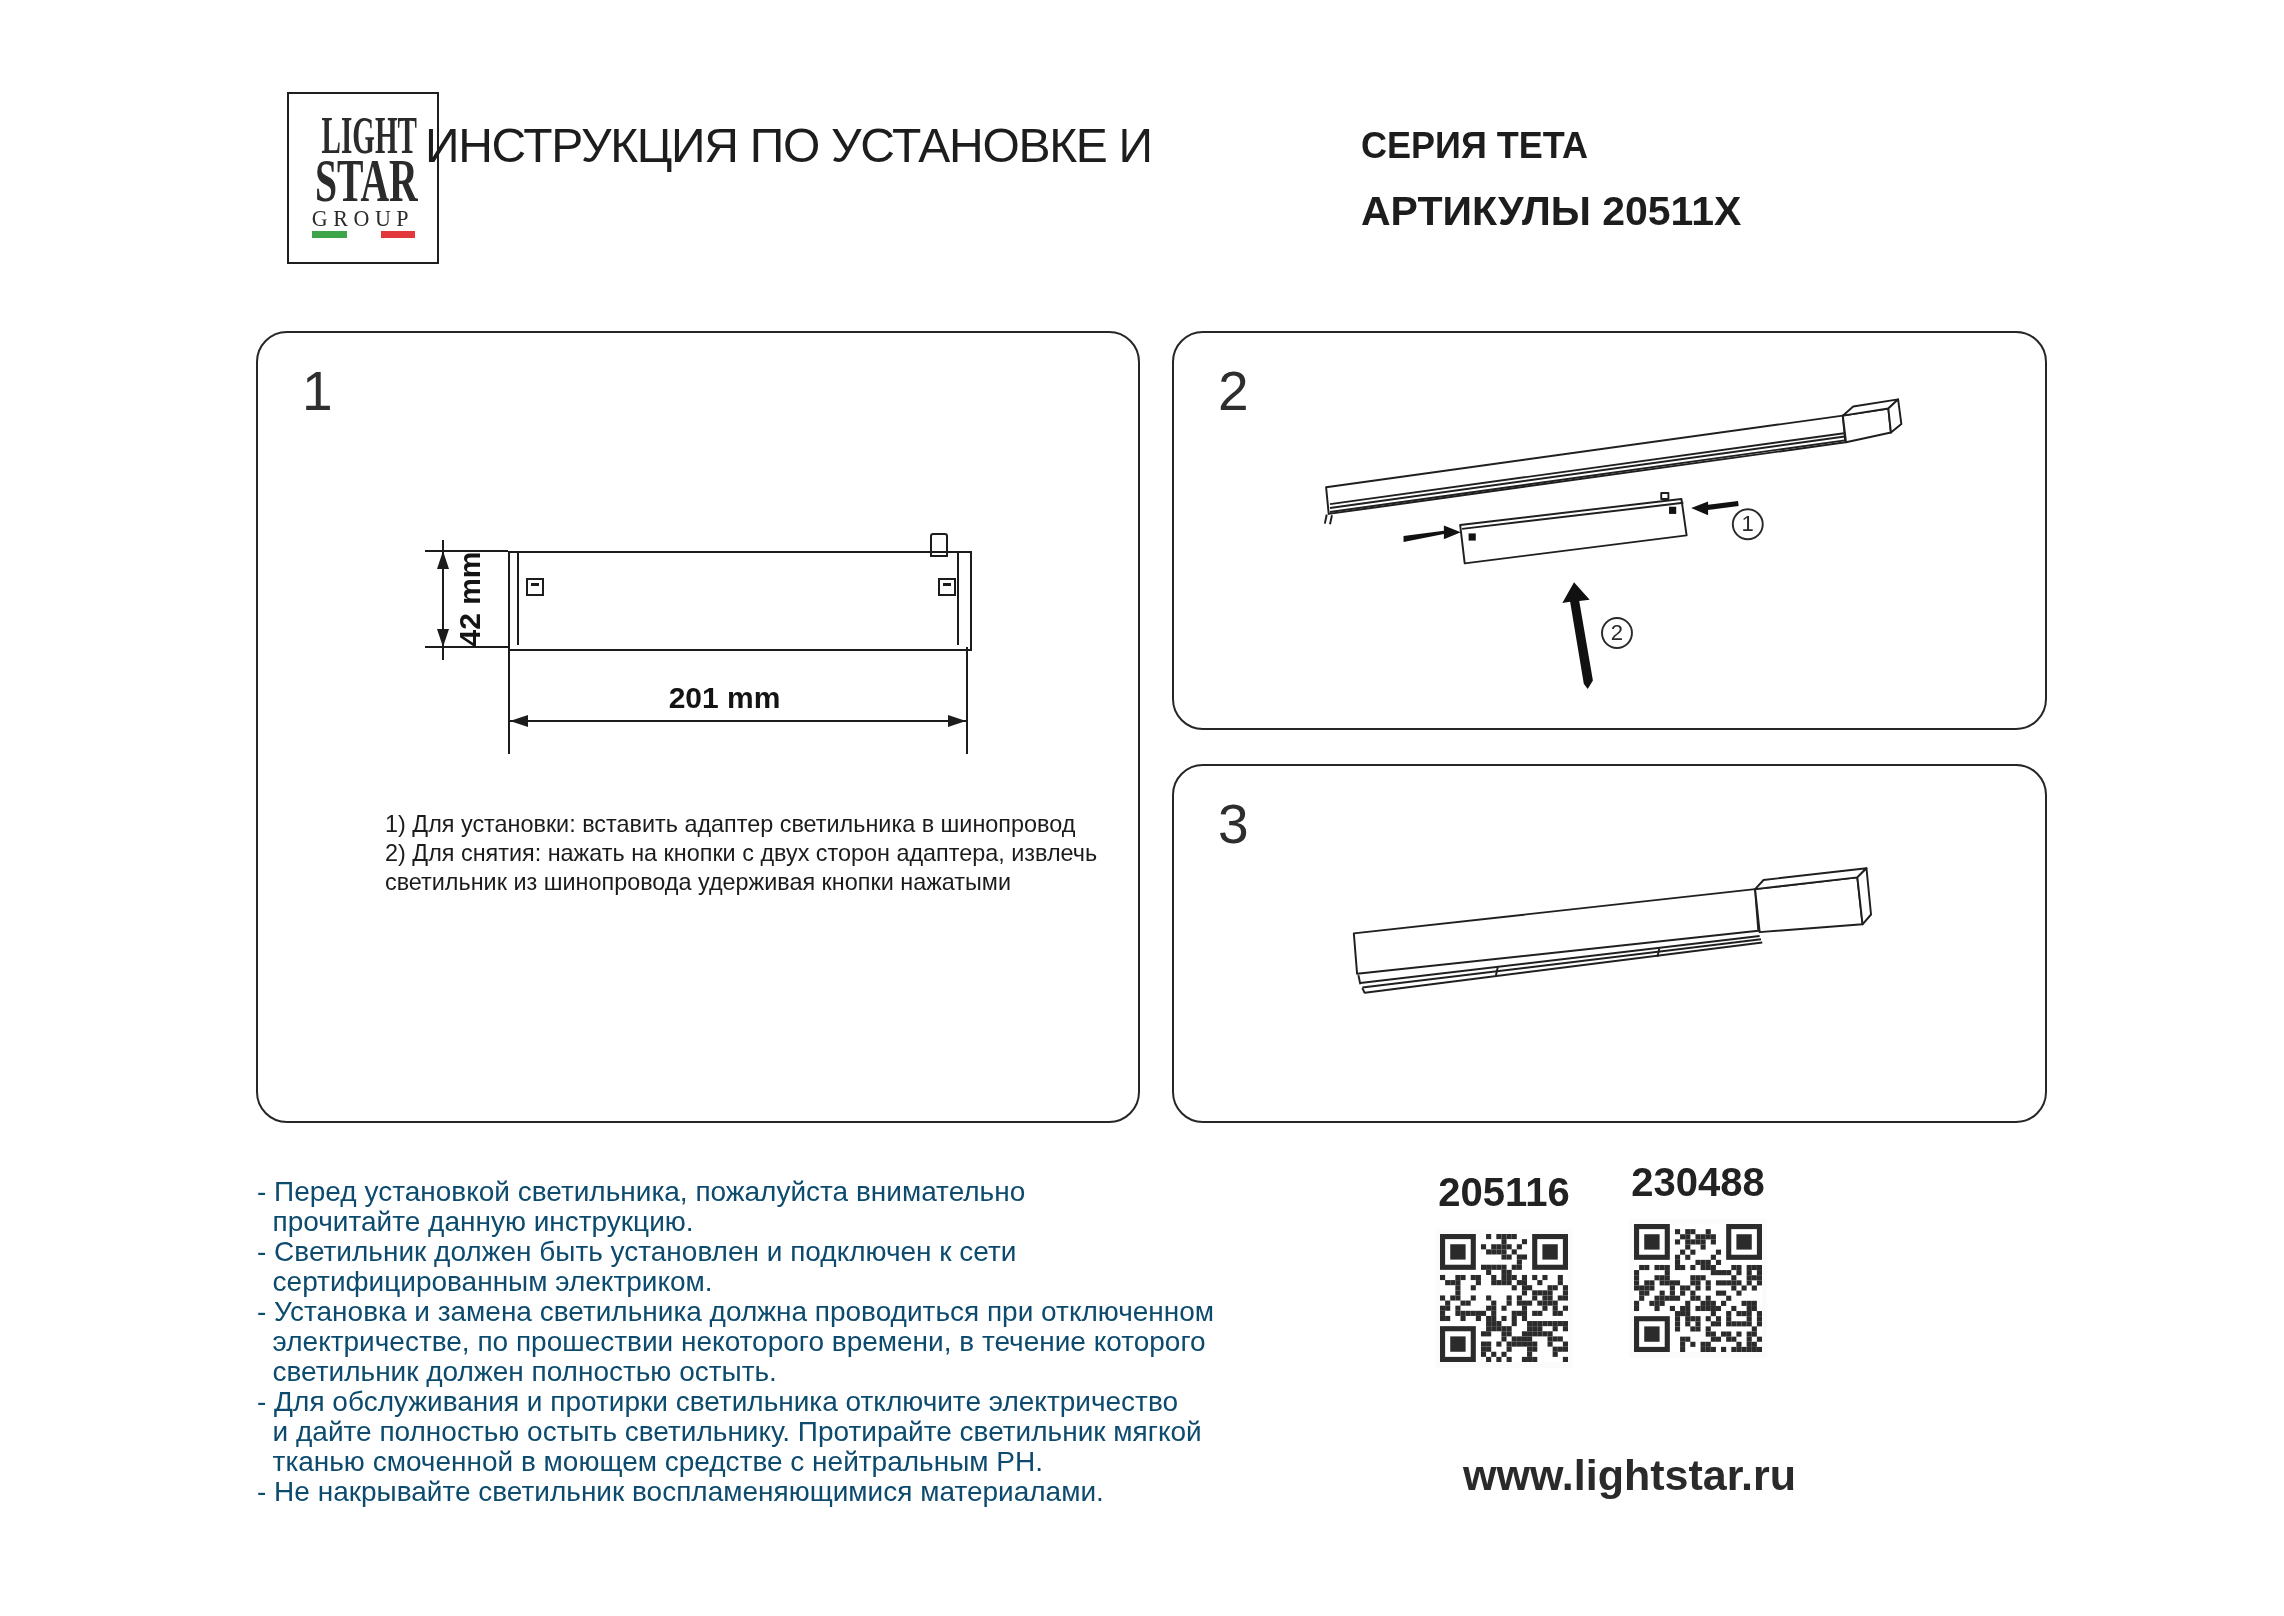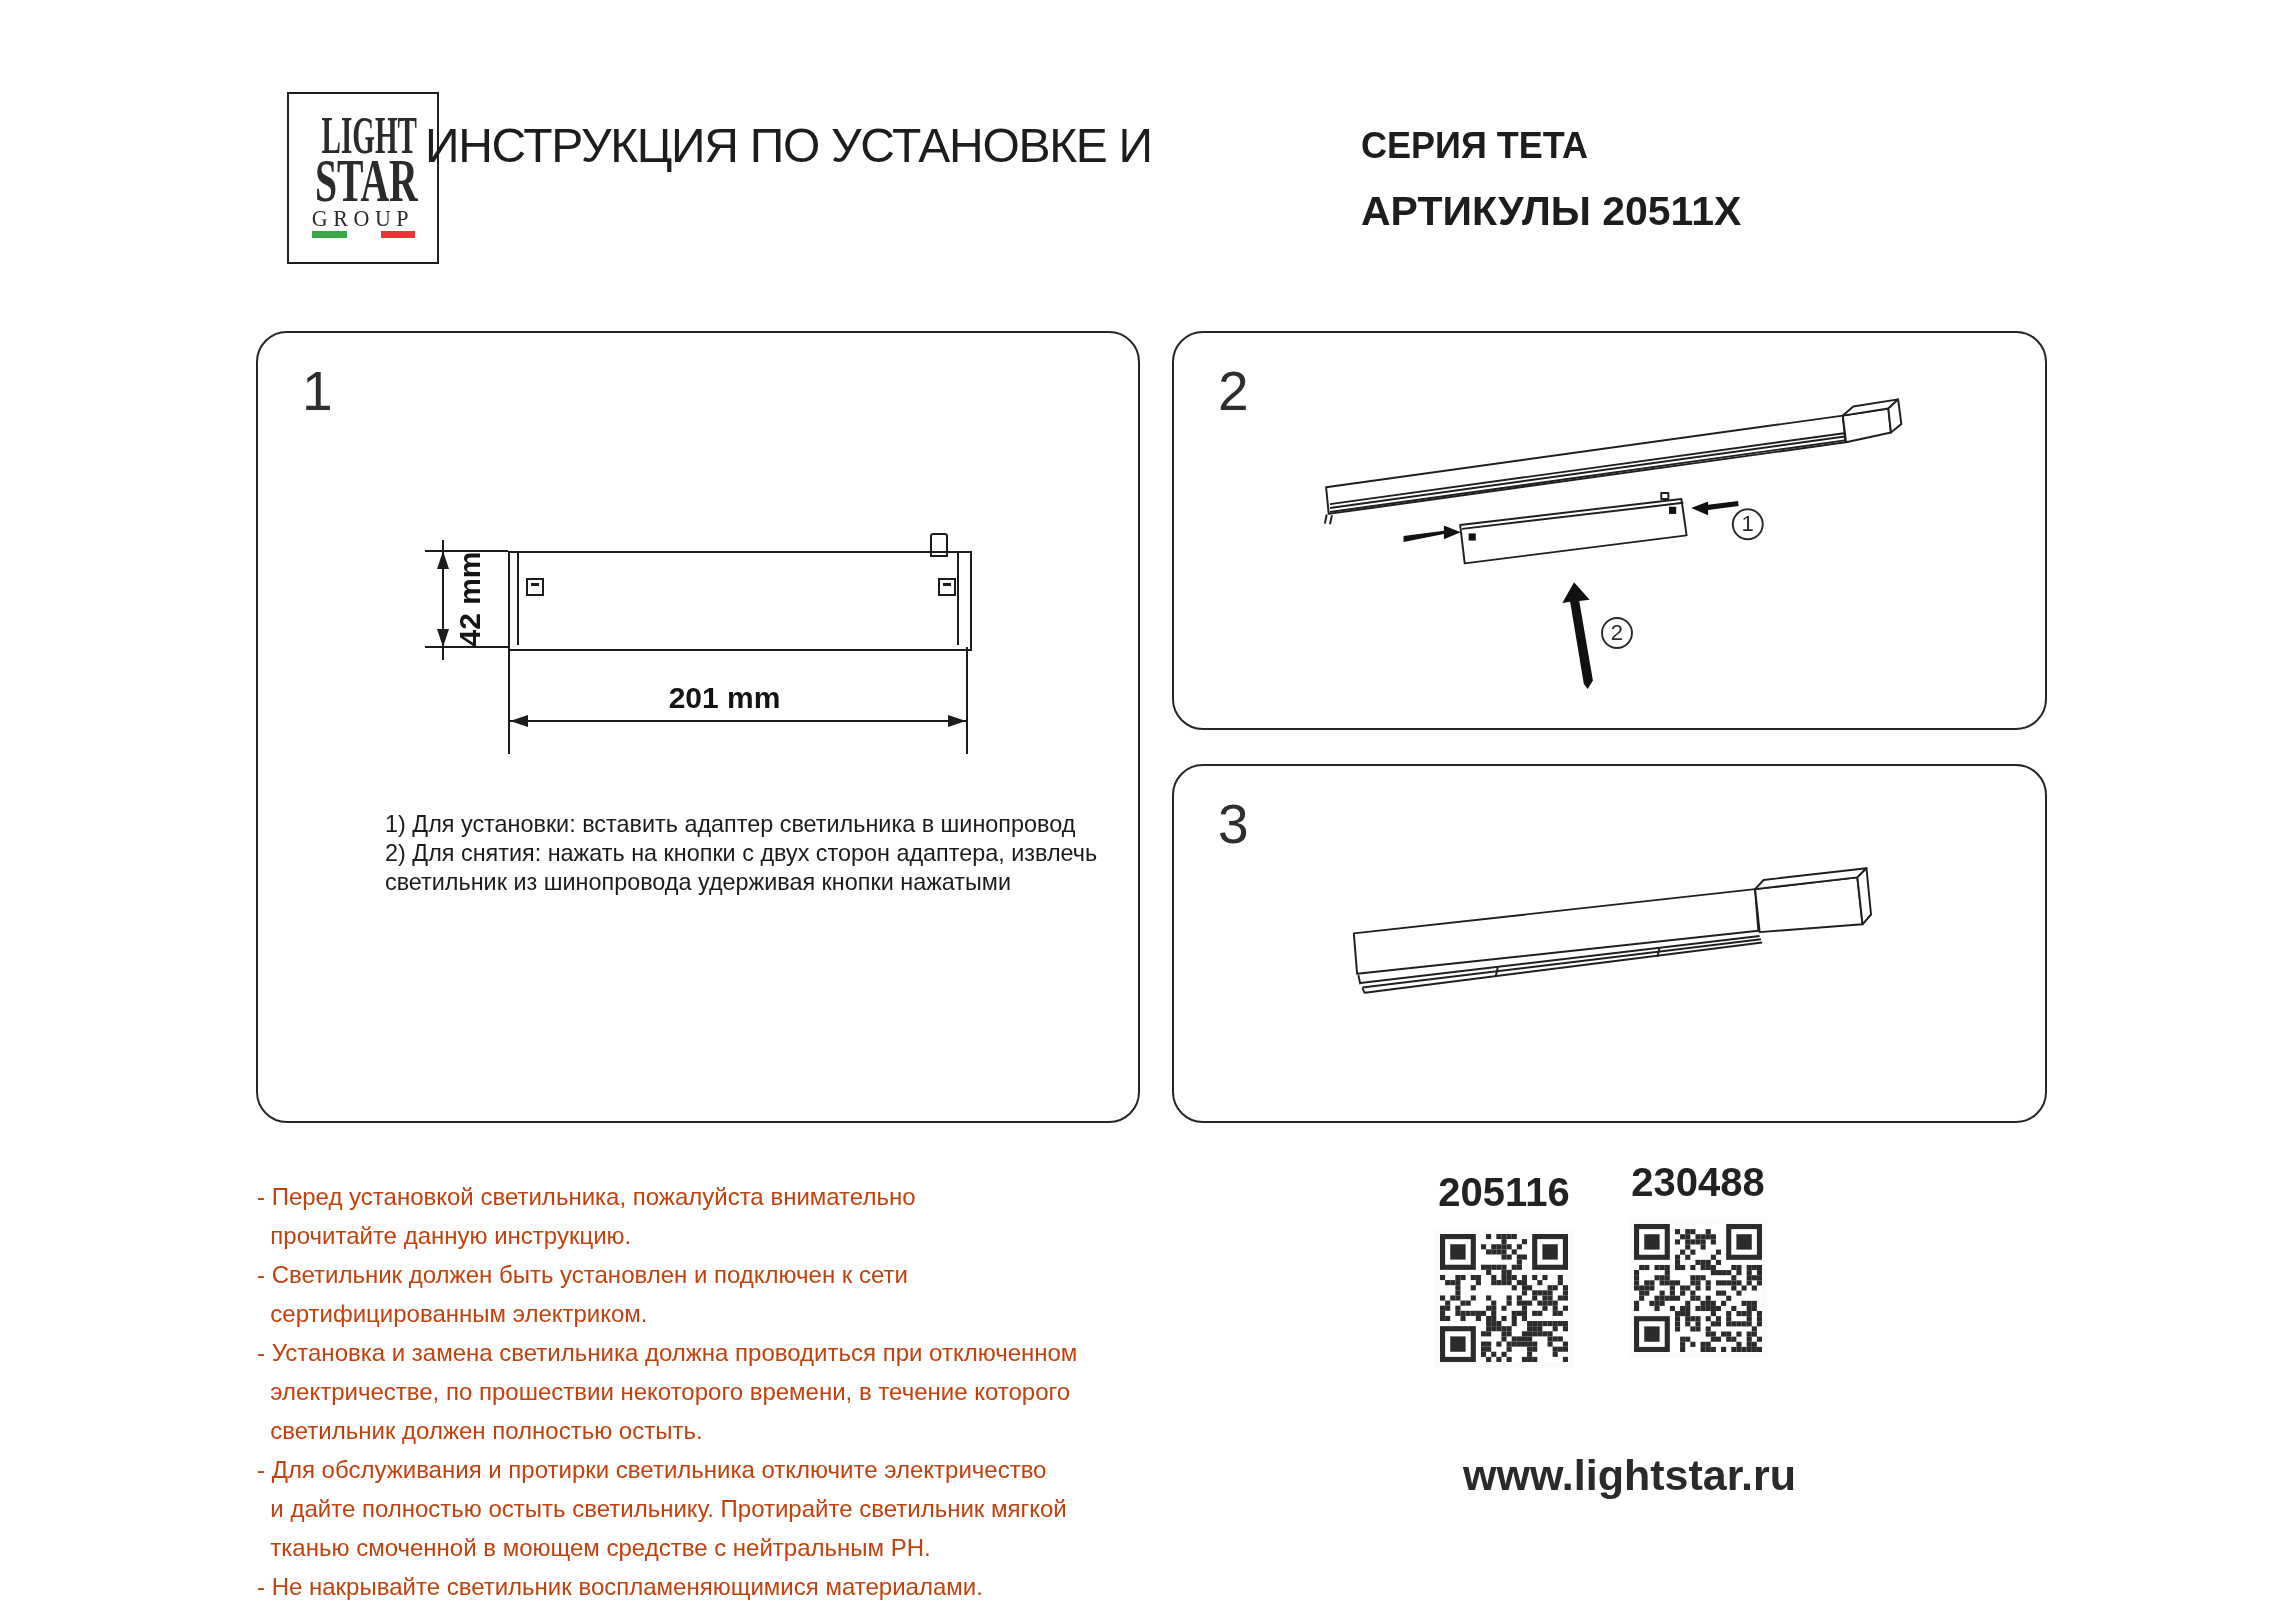--- a/index.html
+++ b/index.html
@@ -32,21 +32,21 @@
   .edge-line{background:#1c1c1c;width:2px;height:92px;top:220px;}
   .tab{left:672px;top:200px;width:14.3px;height:20px;border:2px solid #1c1c1c;border-radius:3.3px 3.3px 0 0;}
   .conn{width:14.3px;height:14.3px;border:2px solid #1c1c1c;}
   .conn i{display:block;width:7.8px;height:3.9px;background:#1c1c1c;margin:2.6px auto 0;}
   .dimline-v{left:184px;top:207px;width:2px;height:120px;background:#1c1c1c;}
   .tick{height:2px;background:#1c1c1c;}
   .arr{width:0;height:0;}
   .dim-label{font-size:30px;font-weight:600;color:#141414;text-align:center;white-space:nowrap;}
   .note-text{left:127px;top:477px;font-size:23.4px;line-height:29px;color:#1b1b1b;white-space:pre;}
   
-  .safety{left:257px;top:1177px;font-size:24px;line-height:39px;color:#c2410c;white-space:pre;}
+  .safety{left:257px;top:1177px;font-size:28px;line-height:30px;color:#0c4a6e;white-space:pre;}
   .qr-label{font-size:40px;font-weight:600;text-align:center;color:#222;}
   .qr-box{background:#fbfbfb;padding:5.2px;}
   .website{left:1405px;top:1451px;width:391px;text-align:right;font-size:43px;font-weight:bold;color:#2a2a2a;}
   svg{display:block;}
 </style>
 </head>
 <body>
 
 <div class="abs logo-box">
   <div class="logo-line logo-light">LIGHT</div>

